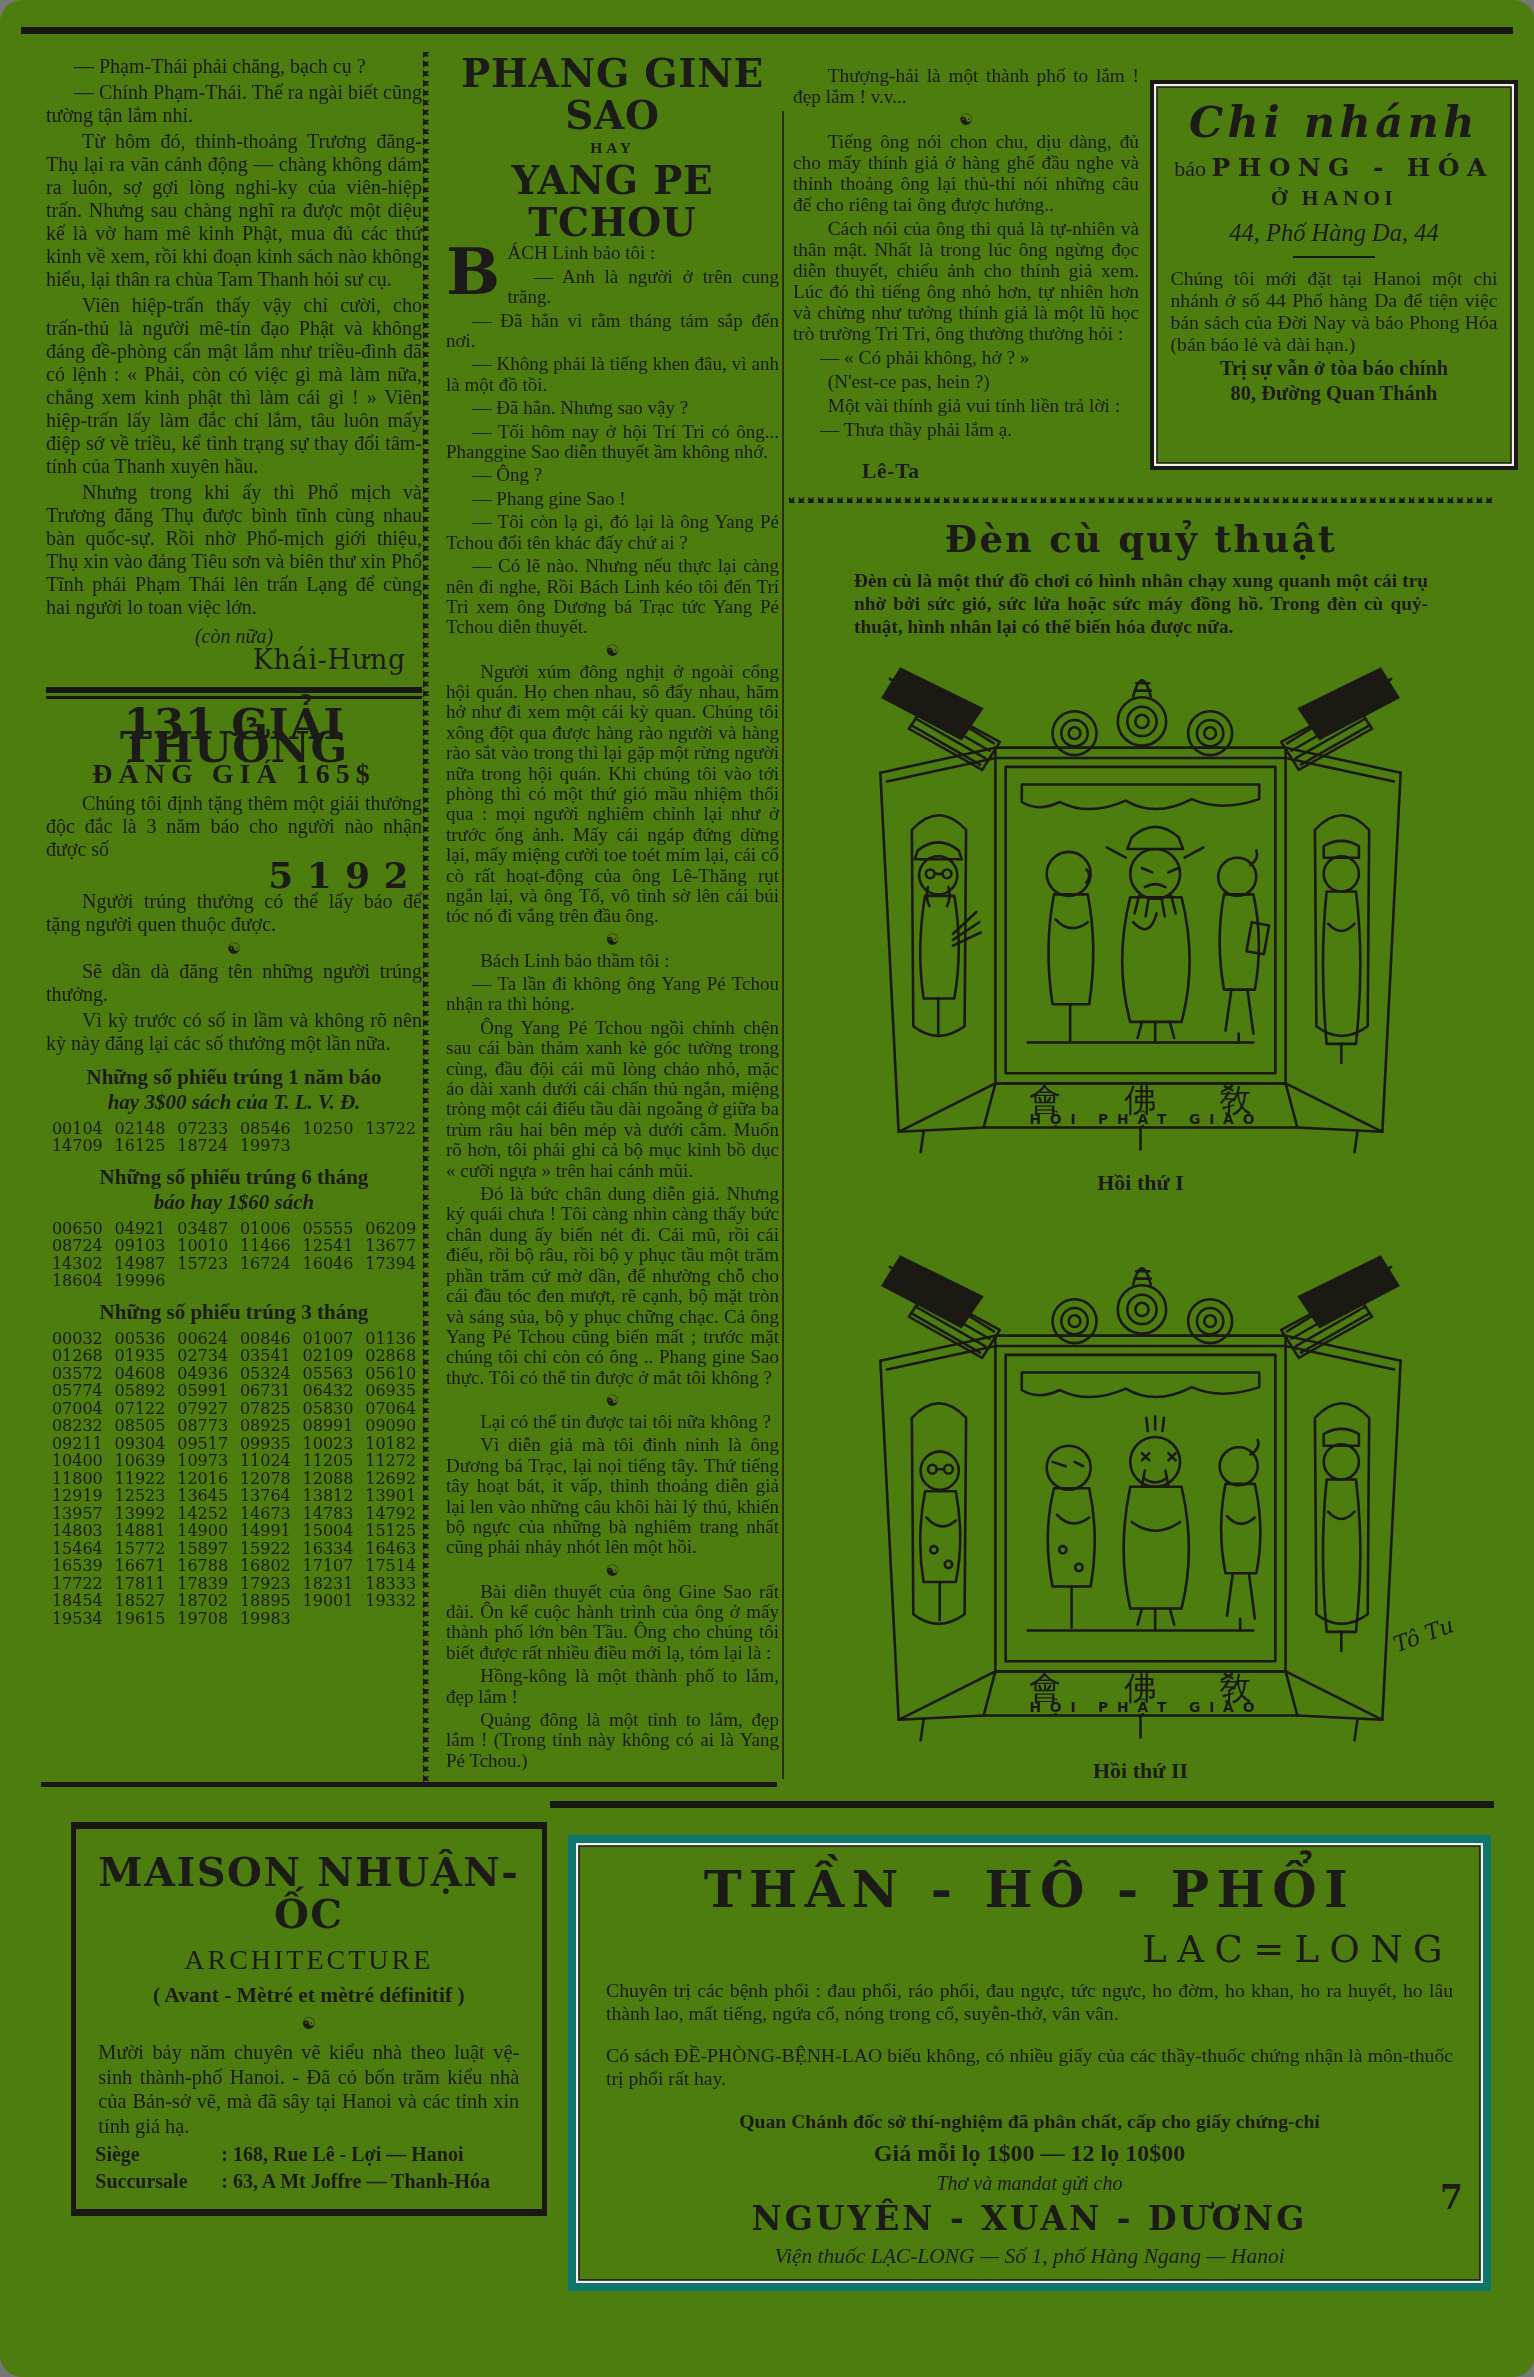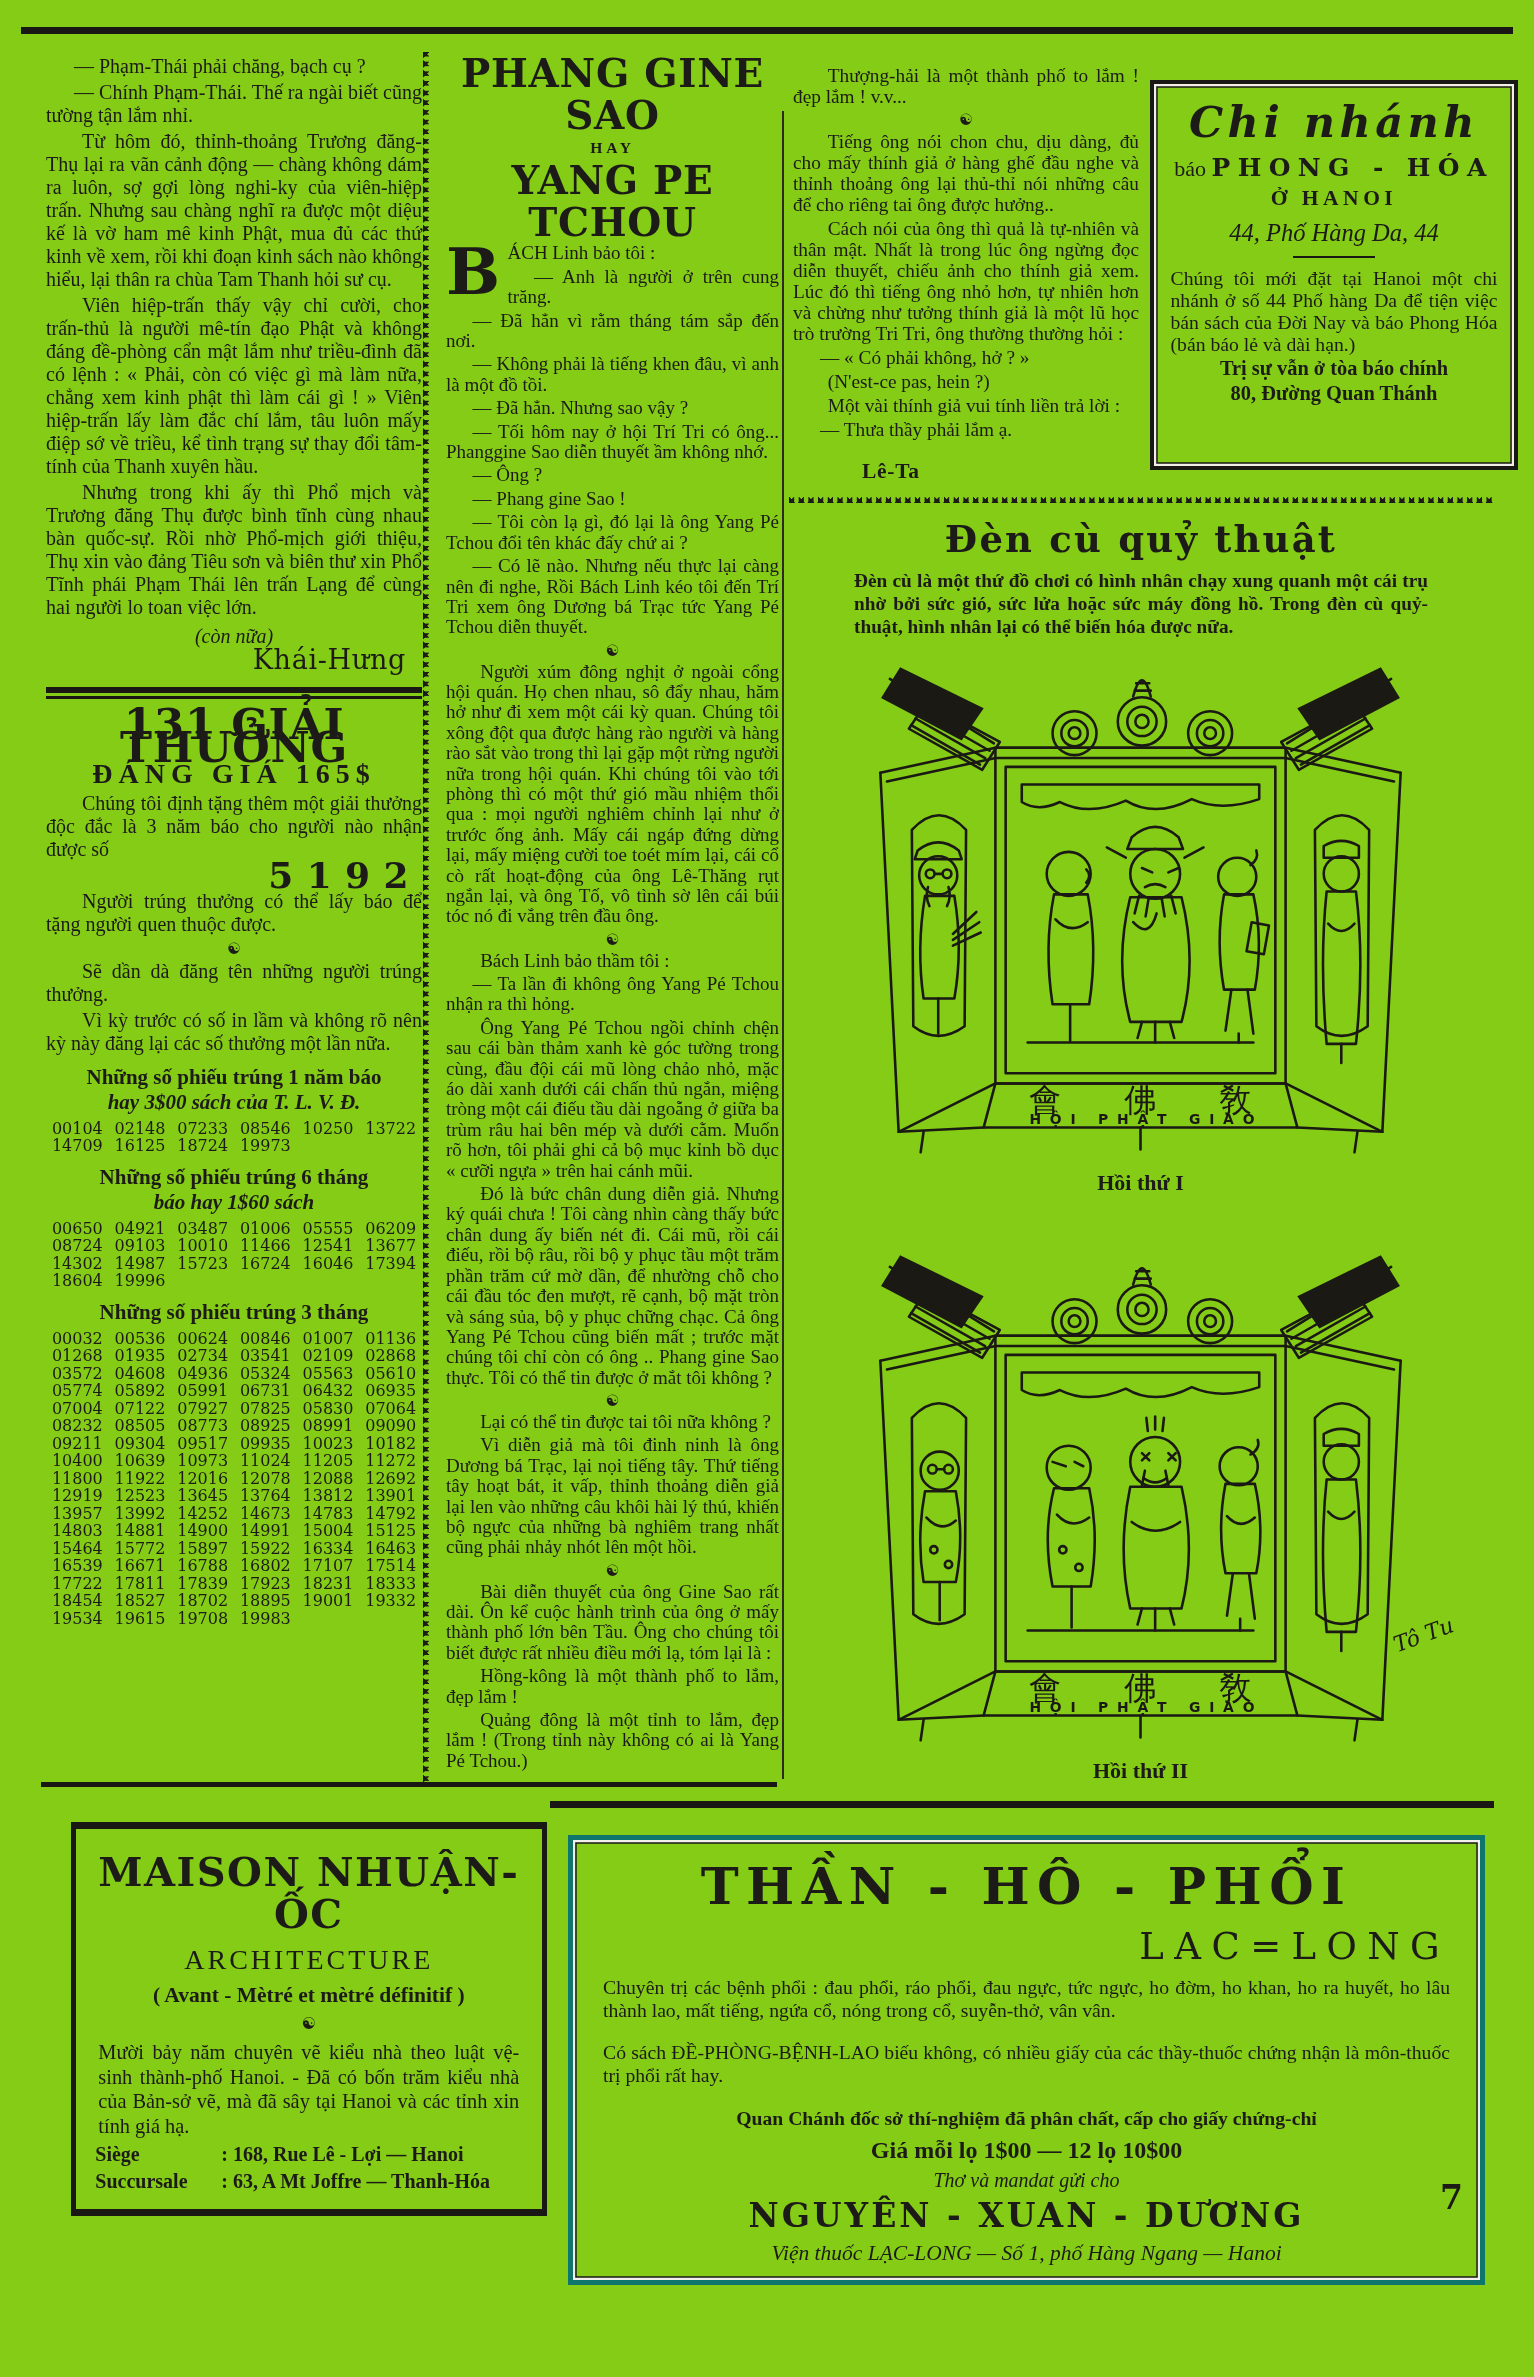--- a/index.html
+++ b/index.html
@@ -1,17 +1,17 @@
 <!DOCTYPE html>
 <html style="font-size:12px"><head>
 <meta charset="utf-8">
 <style>
   html,body{margin:0;padding:0;background:#777;}
-  .page{position:relative;width:1535px;height:2377px;margin:0 auto;background:#84cc16;
-        color:#1c1b18;font-family:"Liberation Serif",serif;overflow:hidden;}
+  .page{position:relative;width:1535px;height:2377px;margin:0 auto;background:#4d7c0f;
+        color:#1c1b18;font-family:"Liberation Serif",serif;overflow:hidden;border-radius:22px;}
   .abs{position:absolute;}
   .rule{background:#191815;}
   
   .zz-v{width:9.7px;background:
       linear-gradient(135deg,#1c1b18 4.5px,transparent 0) 0 0/9.7px 9.7px repeat-y,
       linear-gradient(45deg,#1c1b18 4.5px,transparent 0) 0 4.5px/9.7px 9.7px repeat-y;}
   .zz-h{height:9.7px;background:
       linear-gradient(45deg,#1c1b18 4.5px,transparent 0) 0 0/9.7px 9.7px repeat-x,
       linear-gradient(-45deg,#1c1b18 4.5px,transparent 0) 5.2px 0/9.7px 9.7px repeat-x;}
   
@@ -74,21 +74,21 @@
              border-top:7.4px solid #191815;border-bottom:7.4px solid #191815;
              padding:22px 19.3px 13.4px;}
   .adm-title{font-family:"DejaVu Serif",serif;font-weight:bold;font-size:40px;text-align:center;
              letter-spacing:1.5px;line-height:42px;}
   .adm-sub{font-size:28px;text-align:center;letter-spacing:3px;margin-top:9px;}
   .adm-sub2{font-size:21.5px;font-weight:bold;text-align:center;margin-top:7.4px;}
   .adm-orn{text-align:center;font-size:16.3px;margin:6px 0;}
   .adm-body{font-size:20.4px;line-height:24.5px;text-align:justify;margin:3px 3px;}
   .adm-row{display:flex;font-weight:bold;font-size:20px;line-height:27px;}
   .adm-row .lab{width:126px;}
-  .ad-laclong{border:5px solid #0f766e;box-shadow:inset 0 0 0 2.2px #f2efe8,inset 0 0 0 3.7px #191815;
+  .ad-laclong{border:8px solid #0f766e;box-shadow:inset 0 0 0 2.2px #f2efe8,inset 0 0 0 3.7px #191815;
               padding:16.3px 30px 13.4px;}
   .adl-title{font-family:"DejaVu Serif",serif;font-weight:bold;font-size:51px;text-align:center;
              letter-spacing:7.4px;}
   .adl-brand{font-family:"DejaVu Serif",serif;font-size:37px;text-align:right;letter-spacing:10.4px;
              margin-top:9px;}
   .adl-p{font-size:19.7px;line-height:23px;text-align:justify;margin-top:7.4px;}
   .adl-p3{font-weight:bold;font-size:19.7px;text-align:center;margin-top:9px;}
   .adl-price{font-weight:bold;font-size:24px;text-align:center;margin-top:7.4px;}
   .adl-note{font-style:italic;font-size:20px;text-align:center;margin-top:4.5px;}
   .adl-name{font-family:"DejaVu Serif",serif;font-weight:bold;font-size:33px;text-align:center;

